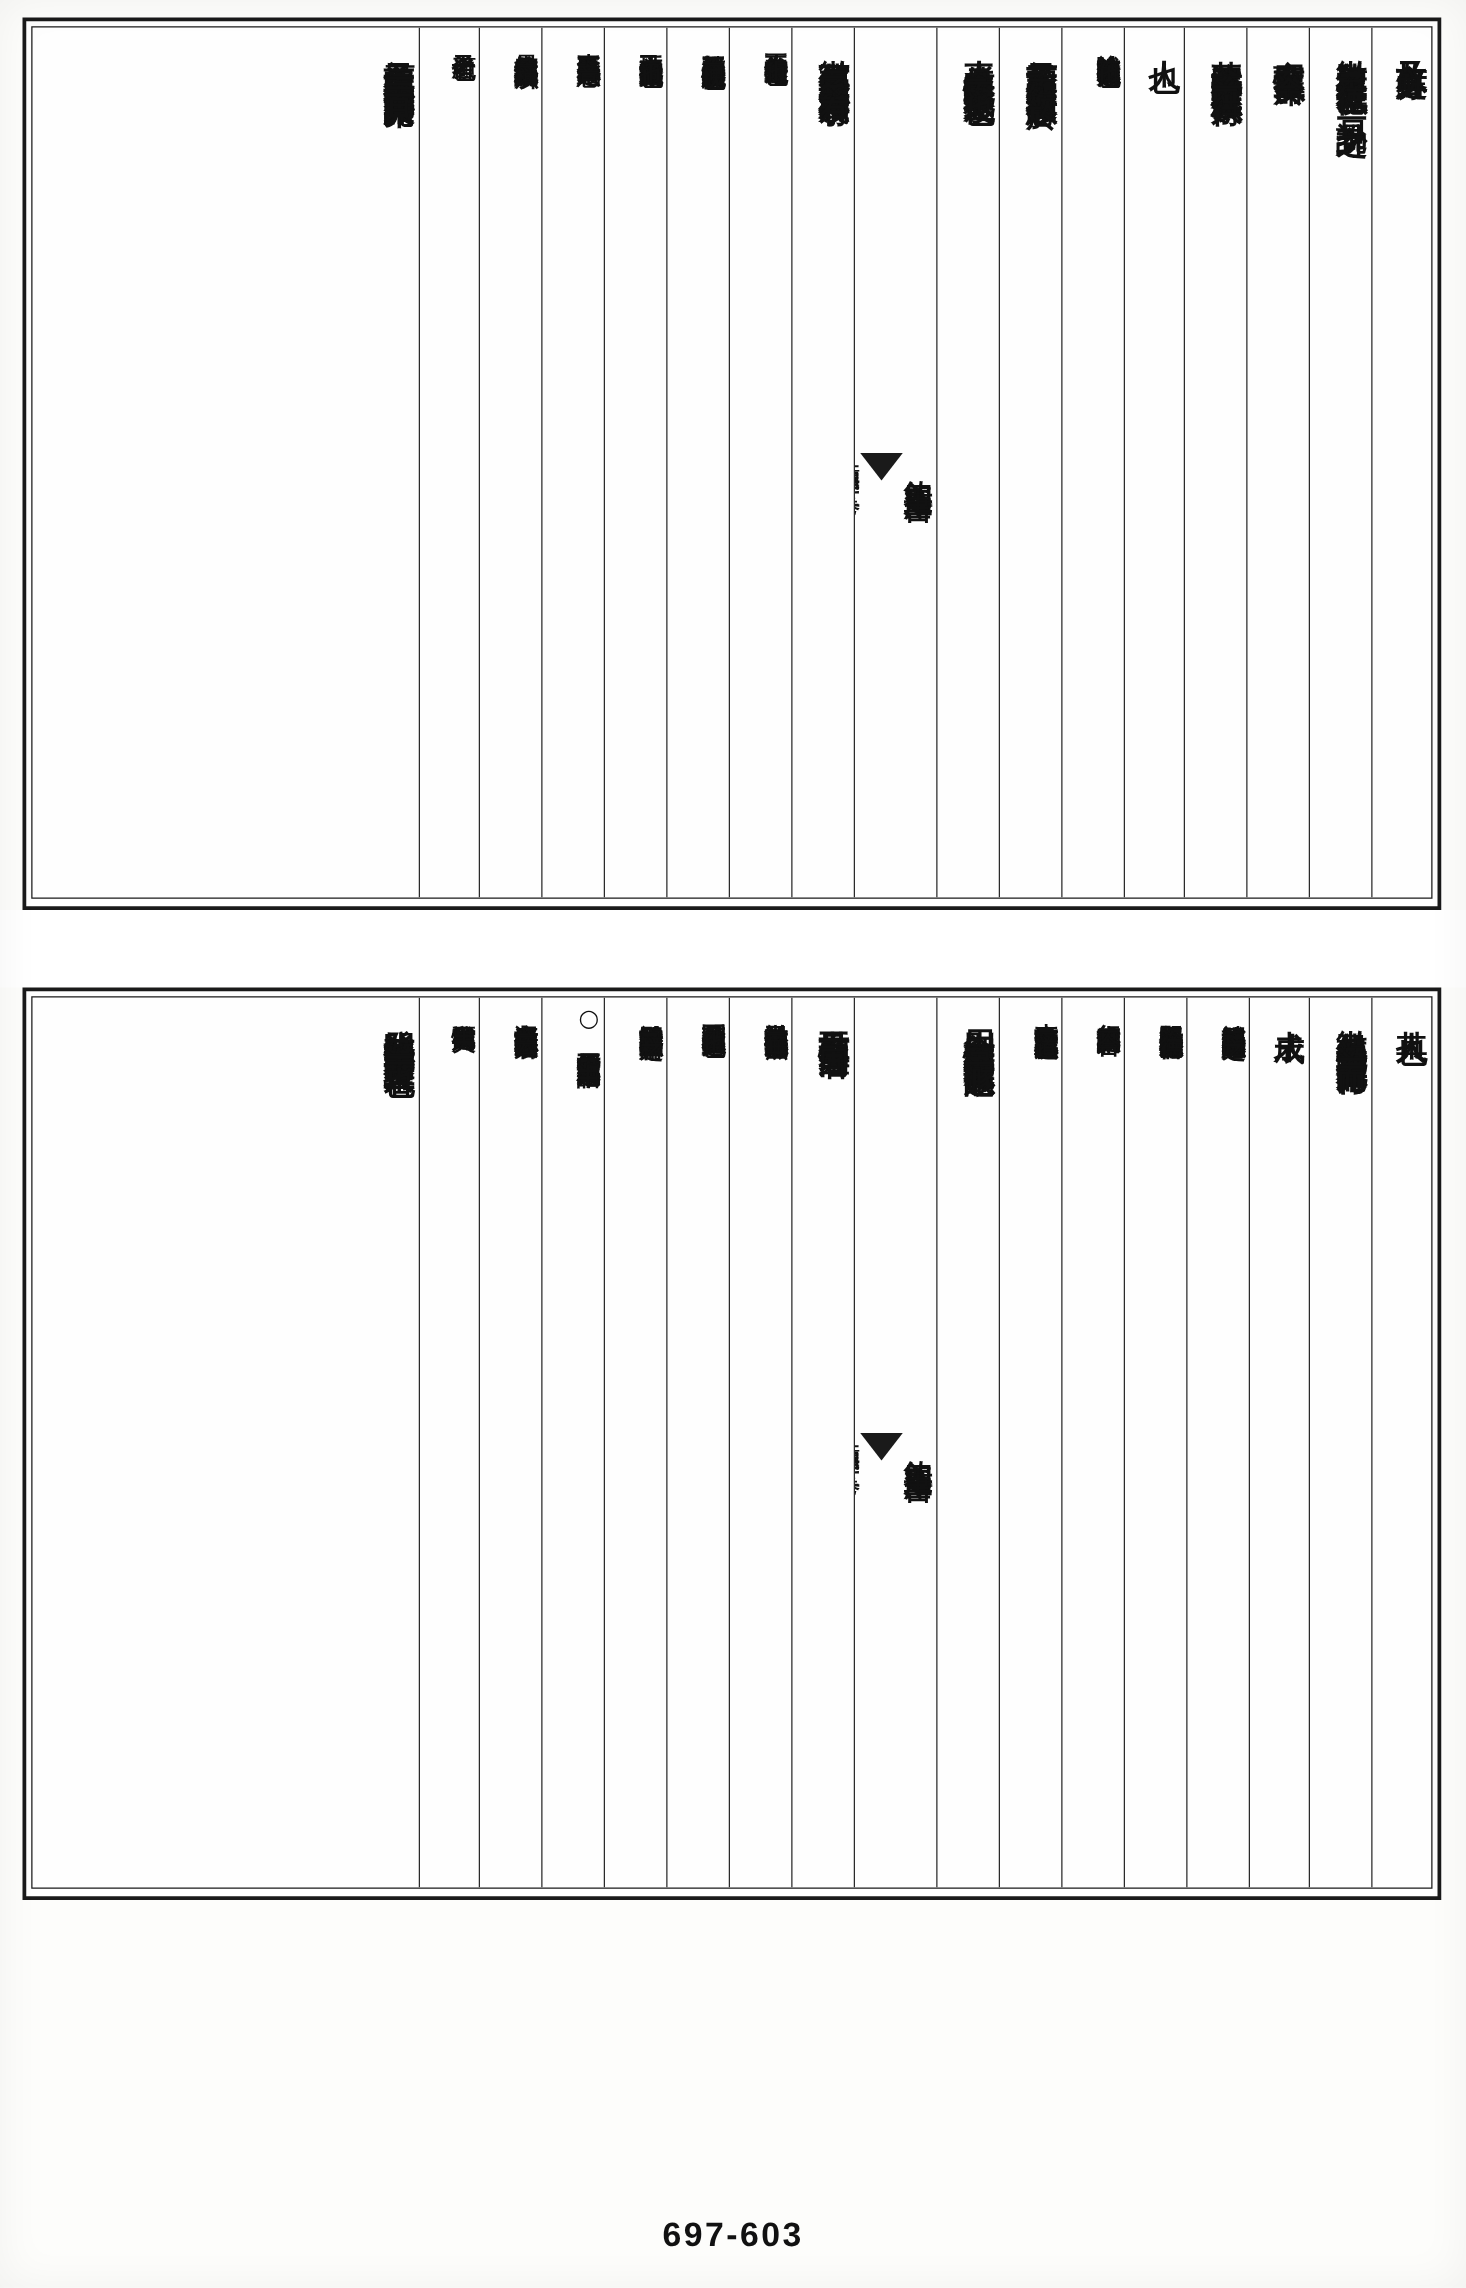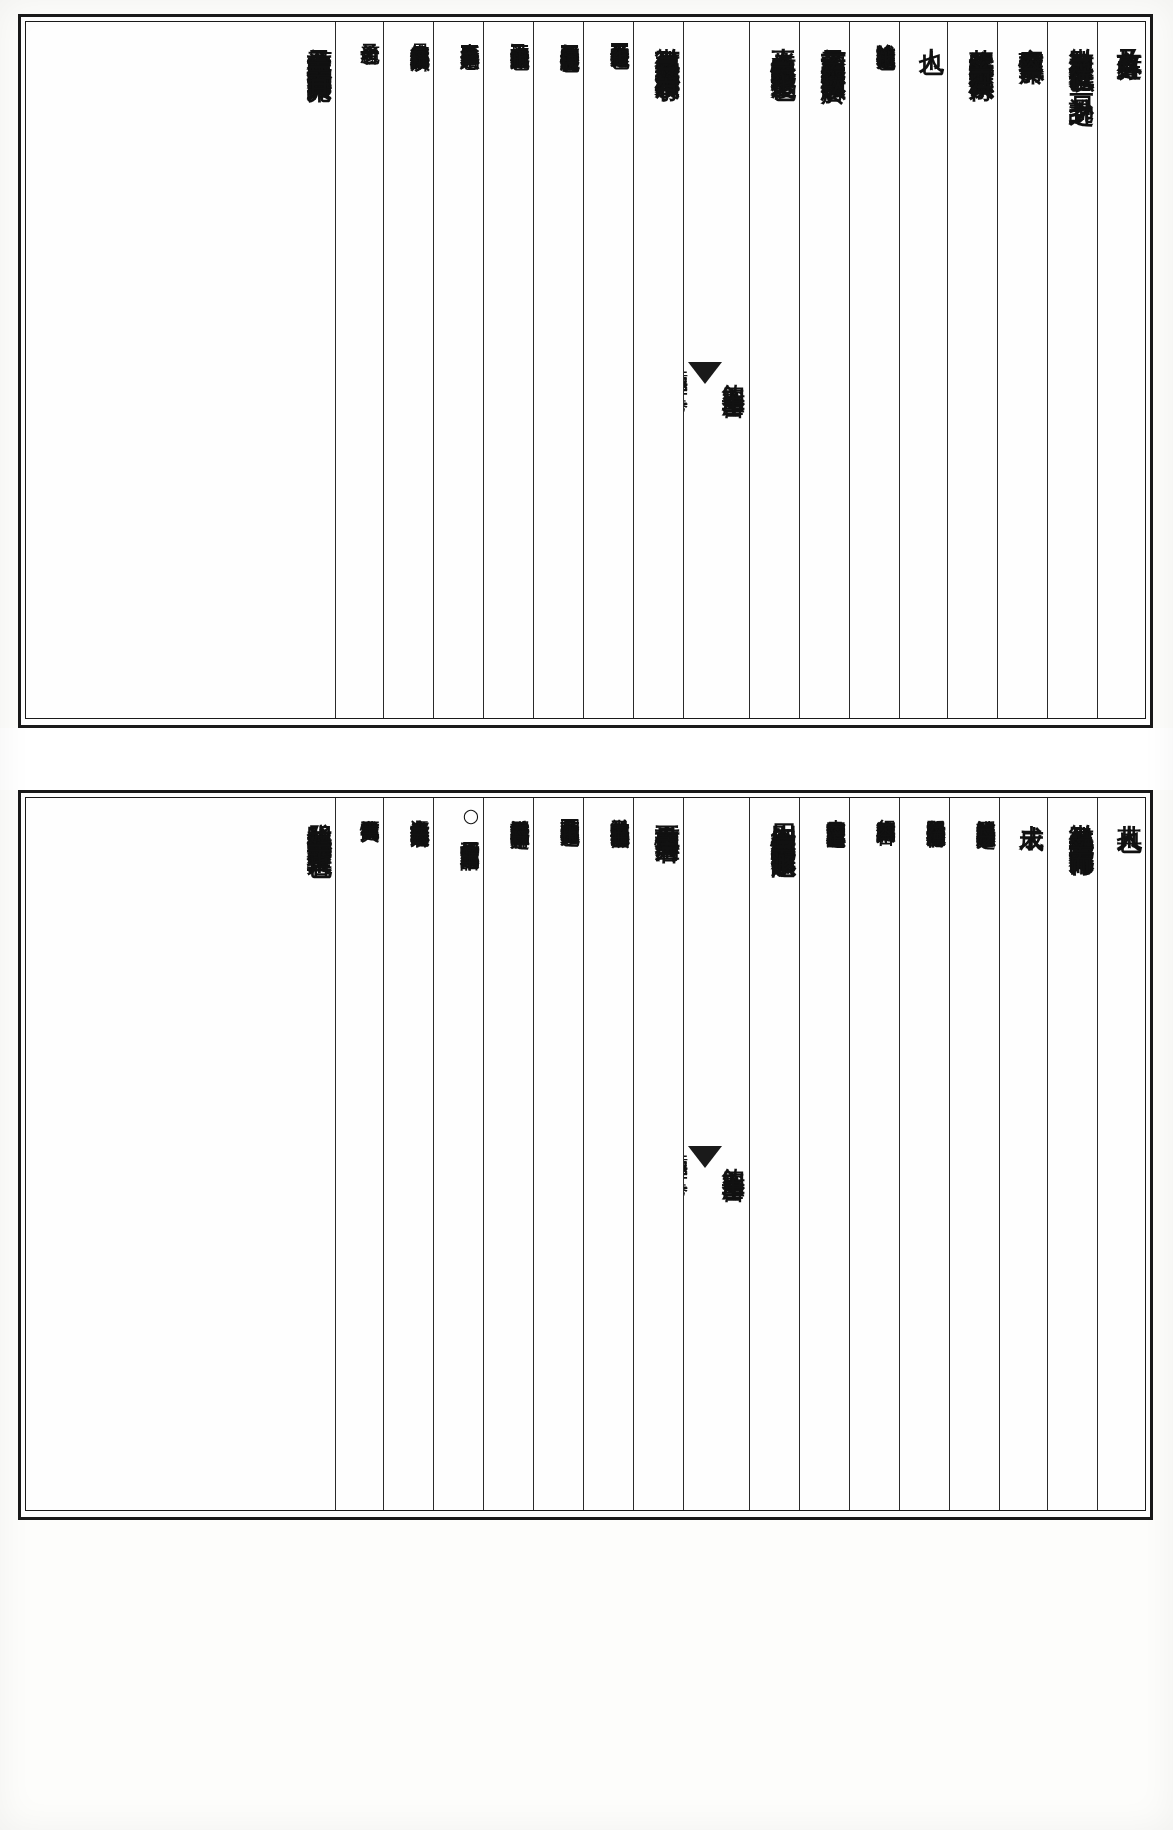--- a/index.html
+++ b/index.html
@@ -188,15 +188,16 @@
       <div class="col small">徵引易乾卦初九文言龍德而隱者也又云遯世無</div>
       <div class="col small">悶不見是而無悶本義龍德聖人之德也</div>
       <div class="col small">補訓此引論語用行舍藏之言而以易及中庸釋之</div>
       <div class="col small">○用行舍藏並言意重舍藏下文乃舍藏一邊語中</div>
       <div class="col small">庸遯世之語與文言相似故連引之與聖者同故云</div>
       <div class="col small narrow">惟我與爾有是夫</div>
       <div class="col">發明龍德能見能潛知進退存亡而不失其正者也</div>
     </div>
   </div>
 
+  <div class="footer-num">697-603</div>
 
   <div class="scan-edge"></div>
 </div>
 
 </body></html>

